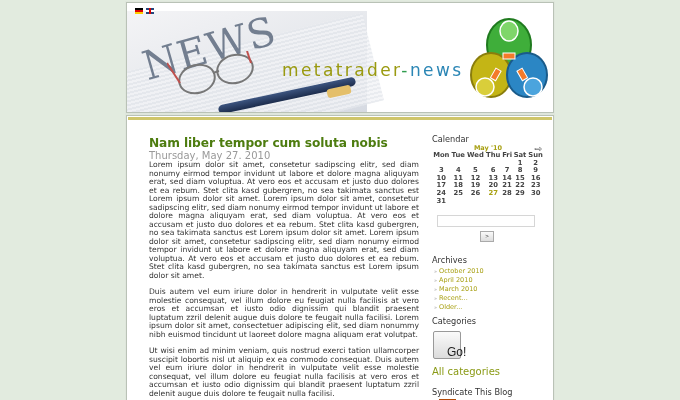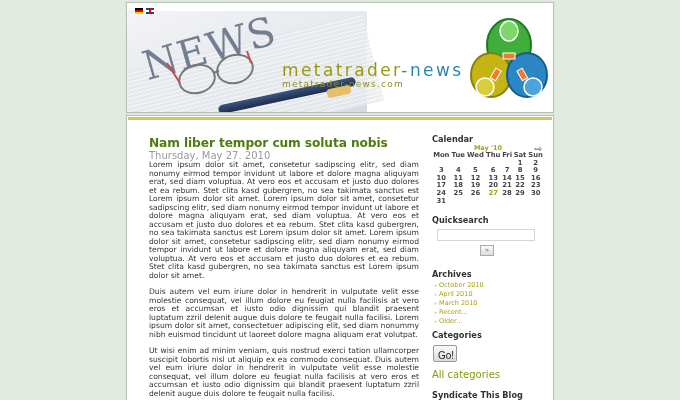--- a/index.html
+++ b/index.html
@@ -54,38 +54,38 @@
     background:#fff; border:1px solid #b9c2b6; box-shadow:0 0 0 1px #dfe6dc;
   }
   .content-bar { height:3px; background:#cfc66a; margin:1px 1px 0 1px; }
 
   .main { position:absolute; left:22px; top:20px; width:270px; }
   .post-title { font-size:12.2px; font-weight:bold; color:#4d7c0f; margin:0; letter-spacing:-.1px; }
   .post-date { font-size:10px; color:#999; margin-top:0px; }
   .post-body p { margin:0 0 8px 0; font-size:7.6px; line-height:8.5px; color:#333; text-align:justify; }
 
   .sidebar { position:absolute; left:305px; top:16px; width:112px; }
-  .side-h { font-size:8.2px; font-weight:bold; color:#333; margin:0; }
+  .side-h { font-size:8.2px; font-weight:normal; color:#333; margin:0; }
   .cal { position:relative; margin-top:2px; }
   .cal-month { text-align:center; font-size:6.5px; font-weight:bold; color:#a8a013; }
   .cal-next { position:absolute; right:2px; top:-1px; font-size:9px; color:#333; }
   .cal table { border-collapse:collapse; width:100%; }
   .cal td, .cal th { font-size:6.8px; color:#444; text-align:center; padding:0; line-height:7.6px; font-weight:bold; }
   .cal td.today { color:#a8a013; }
   .qs { margin-top:10px; }
   .qs-input { display:block; margin:4px 0 0 5px; width:96px; height:10px; border:1px solid #d6d6d6; padding:0; background:#fff; }
   .qs-btn { display:block; margin:4px 0 0 48px; width:14px; height:11px; font-size:6px; line-height:9px;
     border:1px solid #aaa; background:linear-gradient(#fafafa,#ddd); text-align:center; color:#333; padding:0; }
   .arch { margin-top:13px; }
   .arch ul, .synd ul { list-style:none; margin:2px 0 0 0; padding:0 0 0 2px; }
   .arch li, .synd li { font-size:6.5px; line-height:9px; color:#a8a013; }
   .bullet { color:#aaa; font-size:5px; margin-right:2px; }
   .cats { margin-top:4px; }
-  .go-btn { display:block; margin:5px 0 0 1px; width:24px; height:17px; font-size:10px;
-    border:1px solid #999; background:linear-gradient(#fafafa,#dcdcdc); border-radius:2px; color:#222; padding:4px; }
+  .go-btn { display:block; margin:5px 0 0 1px; width:24px; height:17px; font-size:12px;
+    border:1px solid #999; background:linear-gradient(#fafafa,#dcdcdc); border-radius:2px; color:#222; padding:13px; }
   .all-cats { display:block; margin-top:7px; font-size:10px; color:#8a9a15; }
   .synd { margin-top:10px; }
   .xml { display:inline-block; width:15px; height:6px; background:#f06a13; border:1px solid #b24a08;
     color:#fff; font-size:3.5px; text-align:center; line-height:6px; vertical-align:middle; margin-right:3px; }
 </style>
 </head>
 <body>
 
 <div class="header">
   <div class="flags">
@@ -102,21 +102,20 @@
       <line x1="46" y1="22" x2="52" y2="20" stroke="#777" stroke-width="2"></line>
       <line x1="13" y1="32" x2="0" y2="12" stroke="#c0504d" stroke-width="2"></line>
       <line x1="84" y1="12" x2="80" y2="0" stroke="#c0504d" stroke-width="2"></line>
     </svg>
     <div class="pen"></div>
     <div class="pen-tip"></div>
   </div>
 
   <a class="brand" style="text-decoration:none;">
     <div class="brand-title"><span>metatrader</span><span class="dash">-</span><span class="blue">news</span></div>
-    <div class="brand-sub">metatrader-news.com</div>
   </a>
 
   <svg class="logo" viewBox="0 0 84 90">
     <ellipse cx="42" cy="30" rx="22" ry="26" fill="#3fae3a" stroke="#1f7a1e" stroke-width="2"></ellipse>
     <ellipse cx="42" cy="16" rx="9" ry="10" fill="#7fd66a" stroke="#fff" stroke-width="1.5"></ellipse>
     <ellipse cx="24" cy="60" rx="20" ry="22" fill="#c4b515" stroke="#8a7d0c" stroke-width="2"></ellipse>
     <ellipse cx="18" cy="72" rx="9" ry="9" fill="#d9ce3a" stroke="#fff" stroke-width="1.5"></ellipse>
     <ellipse cx="60" cy="60" rx="20" ry="22" fill="#2b86c4" stroke="#1a5b8a" stroke-width="2"></ellipse>
     <ellipse cx="66" cy="72" rx="9" ry="9" fill="#4ba4dd" stroke="#fff" stroke-width="1.5"></ellipse>
     <rect x="36" y="38" width="12" height="6" fill="#f47a2a" stroke="#fff" stroke-width="1"></rect>
@@ -207,21 +206,20 @@
           <td></td>
           <td></td>
           <td></td>
           <td></td>
         </tr>
       </tbody>
         </table>
     </div>
 
     <div class="qs">
-      <h3 class="side-h">Quicksearch</h3>
       <input class="qs-input" type="text" value="" style="">
       <button class="qs-btn">&gt;</button>
     </div>
 
     <div class="arch">
       <h3 class="side-h">Archives</h3>
       <ul>
         <li><span class="bullet">»</span><span>October 2010</span></li>
         <li><span class="bullet">»</span><span>April 2010</span></li>
         <li><span class="bullet">»</span><span>March 2010</span></li>

